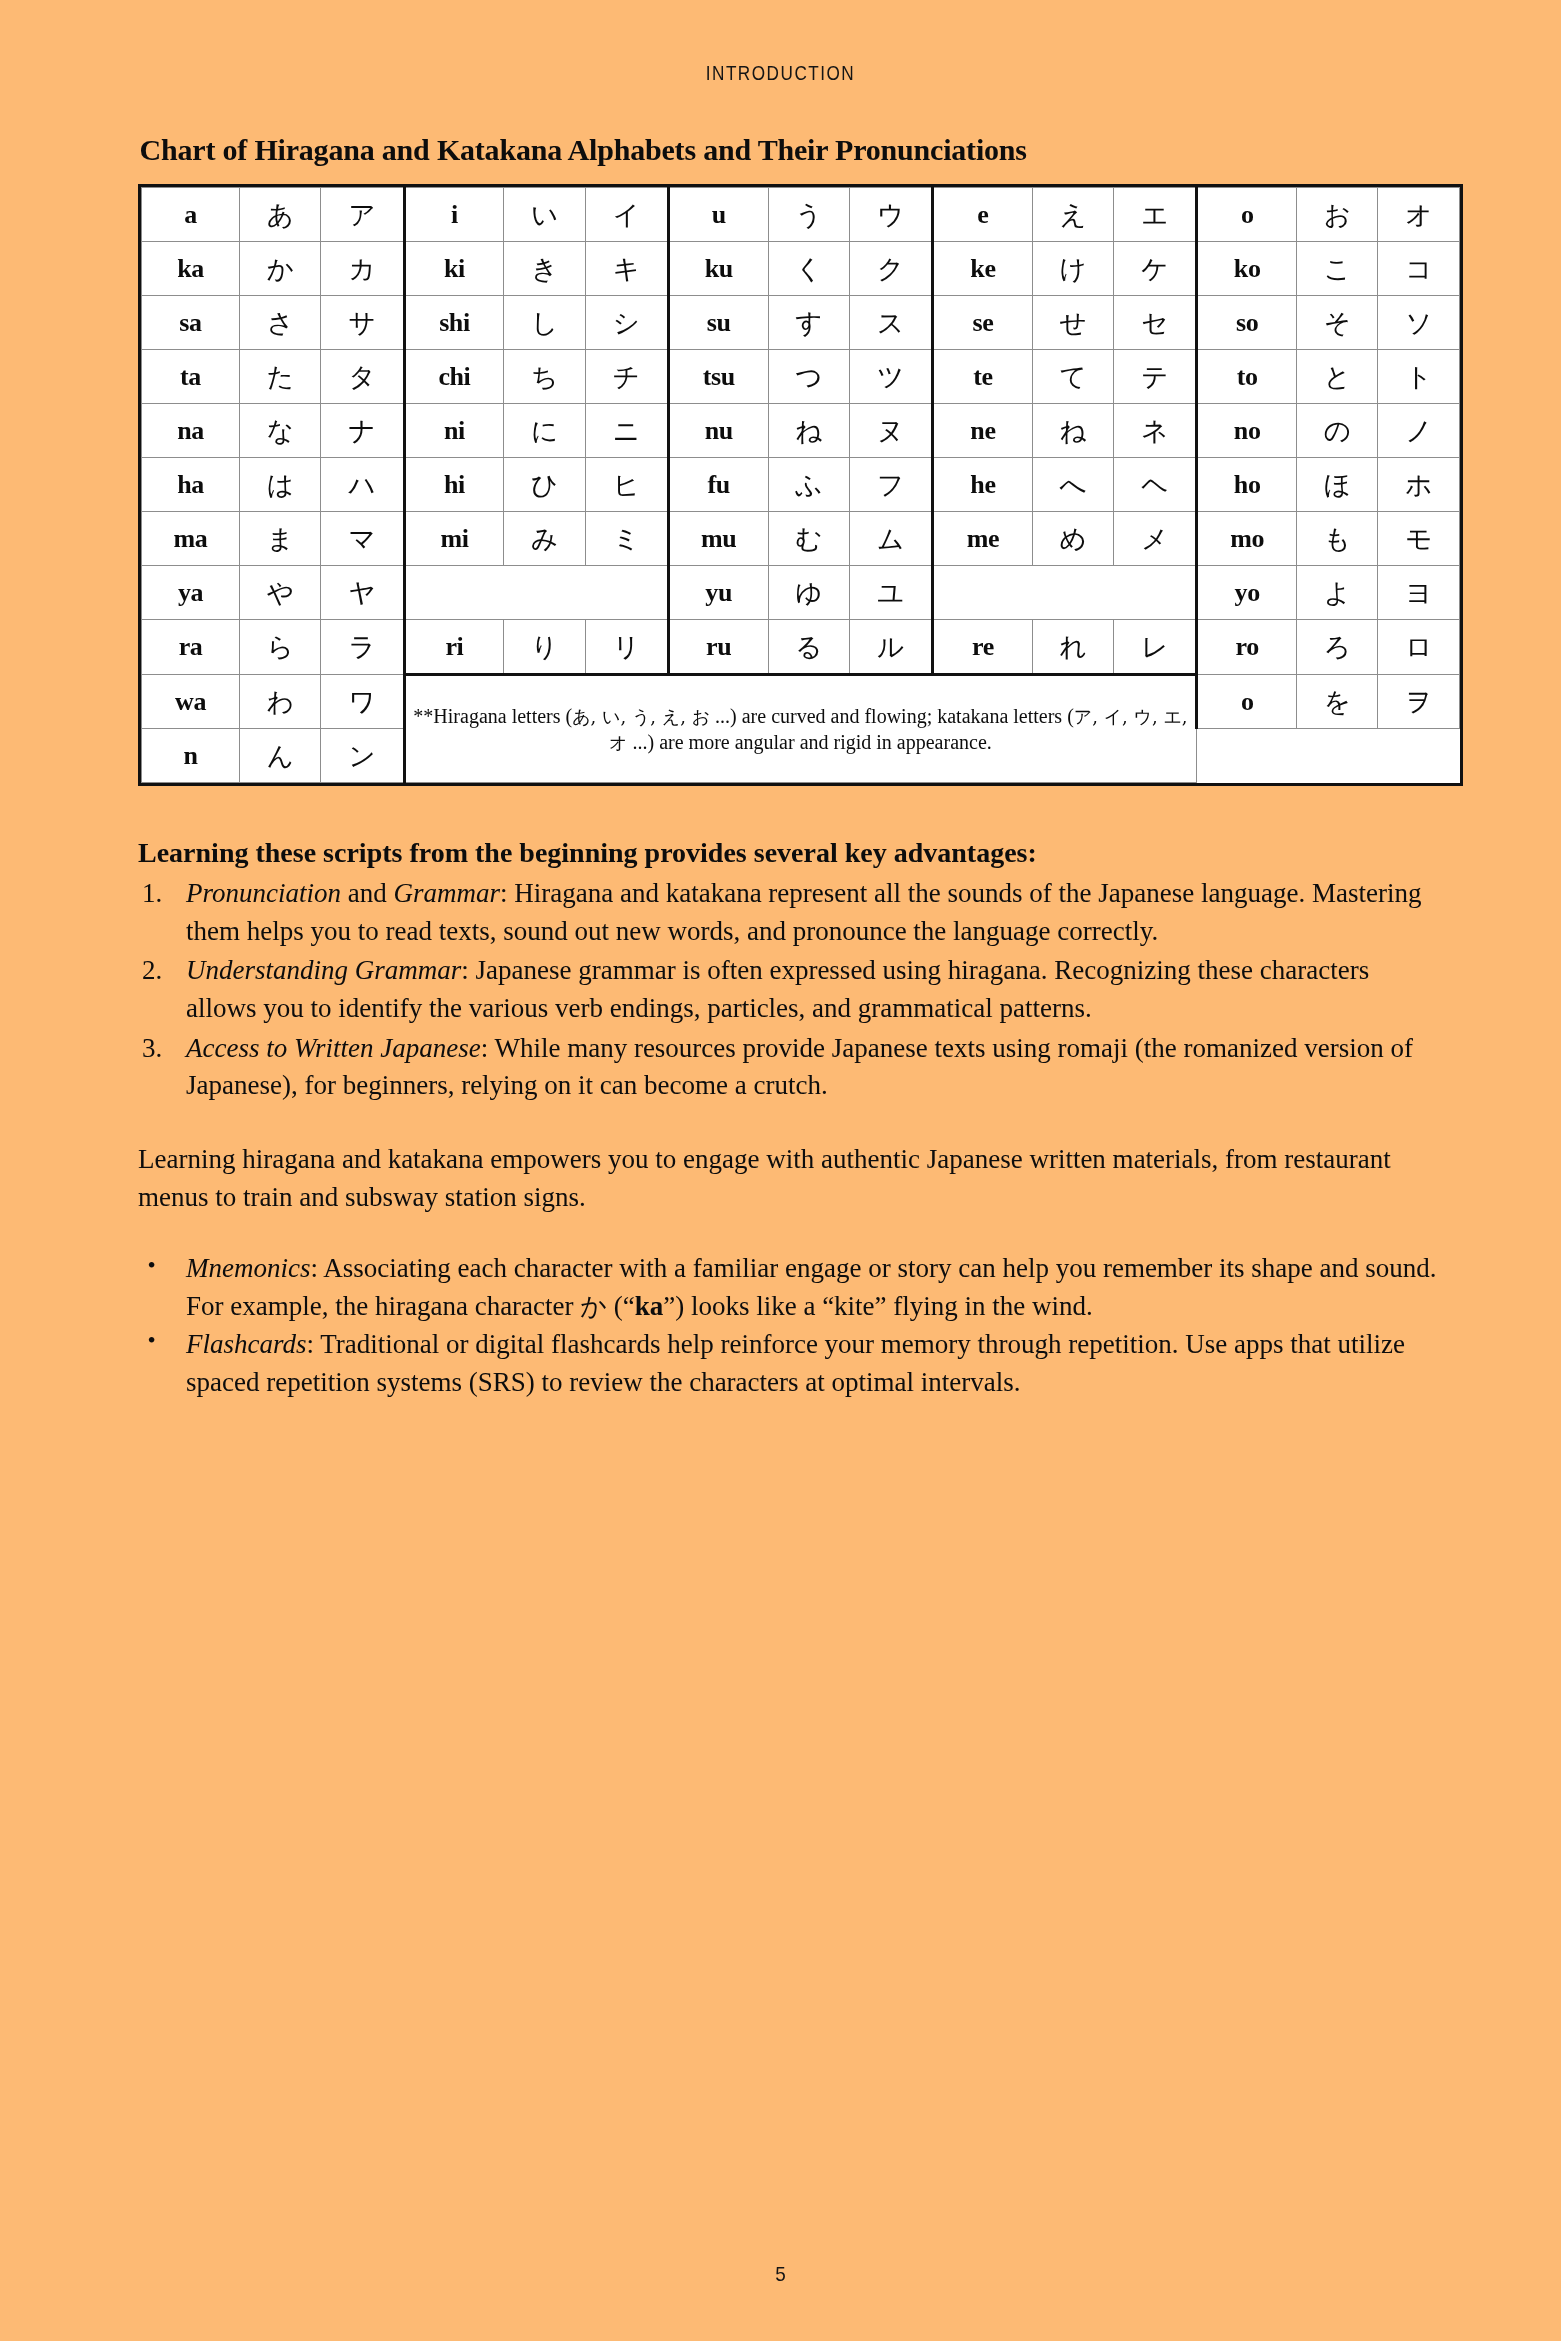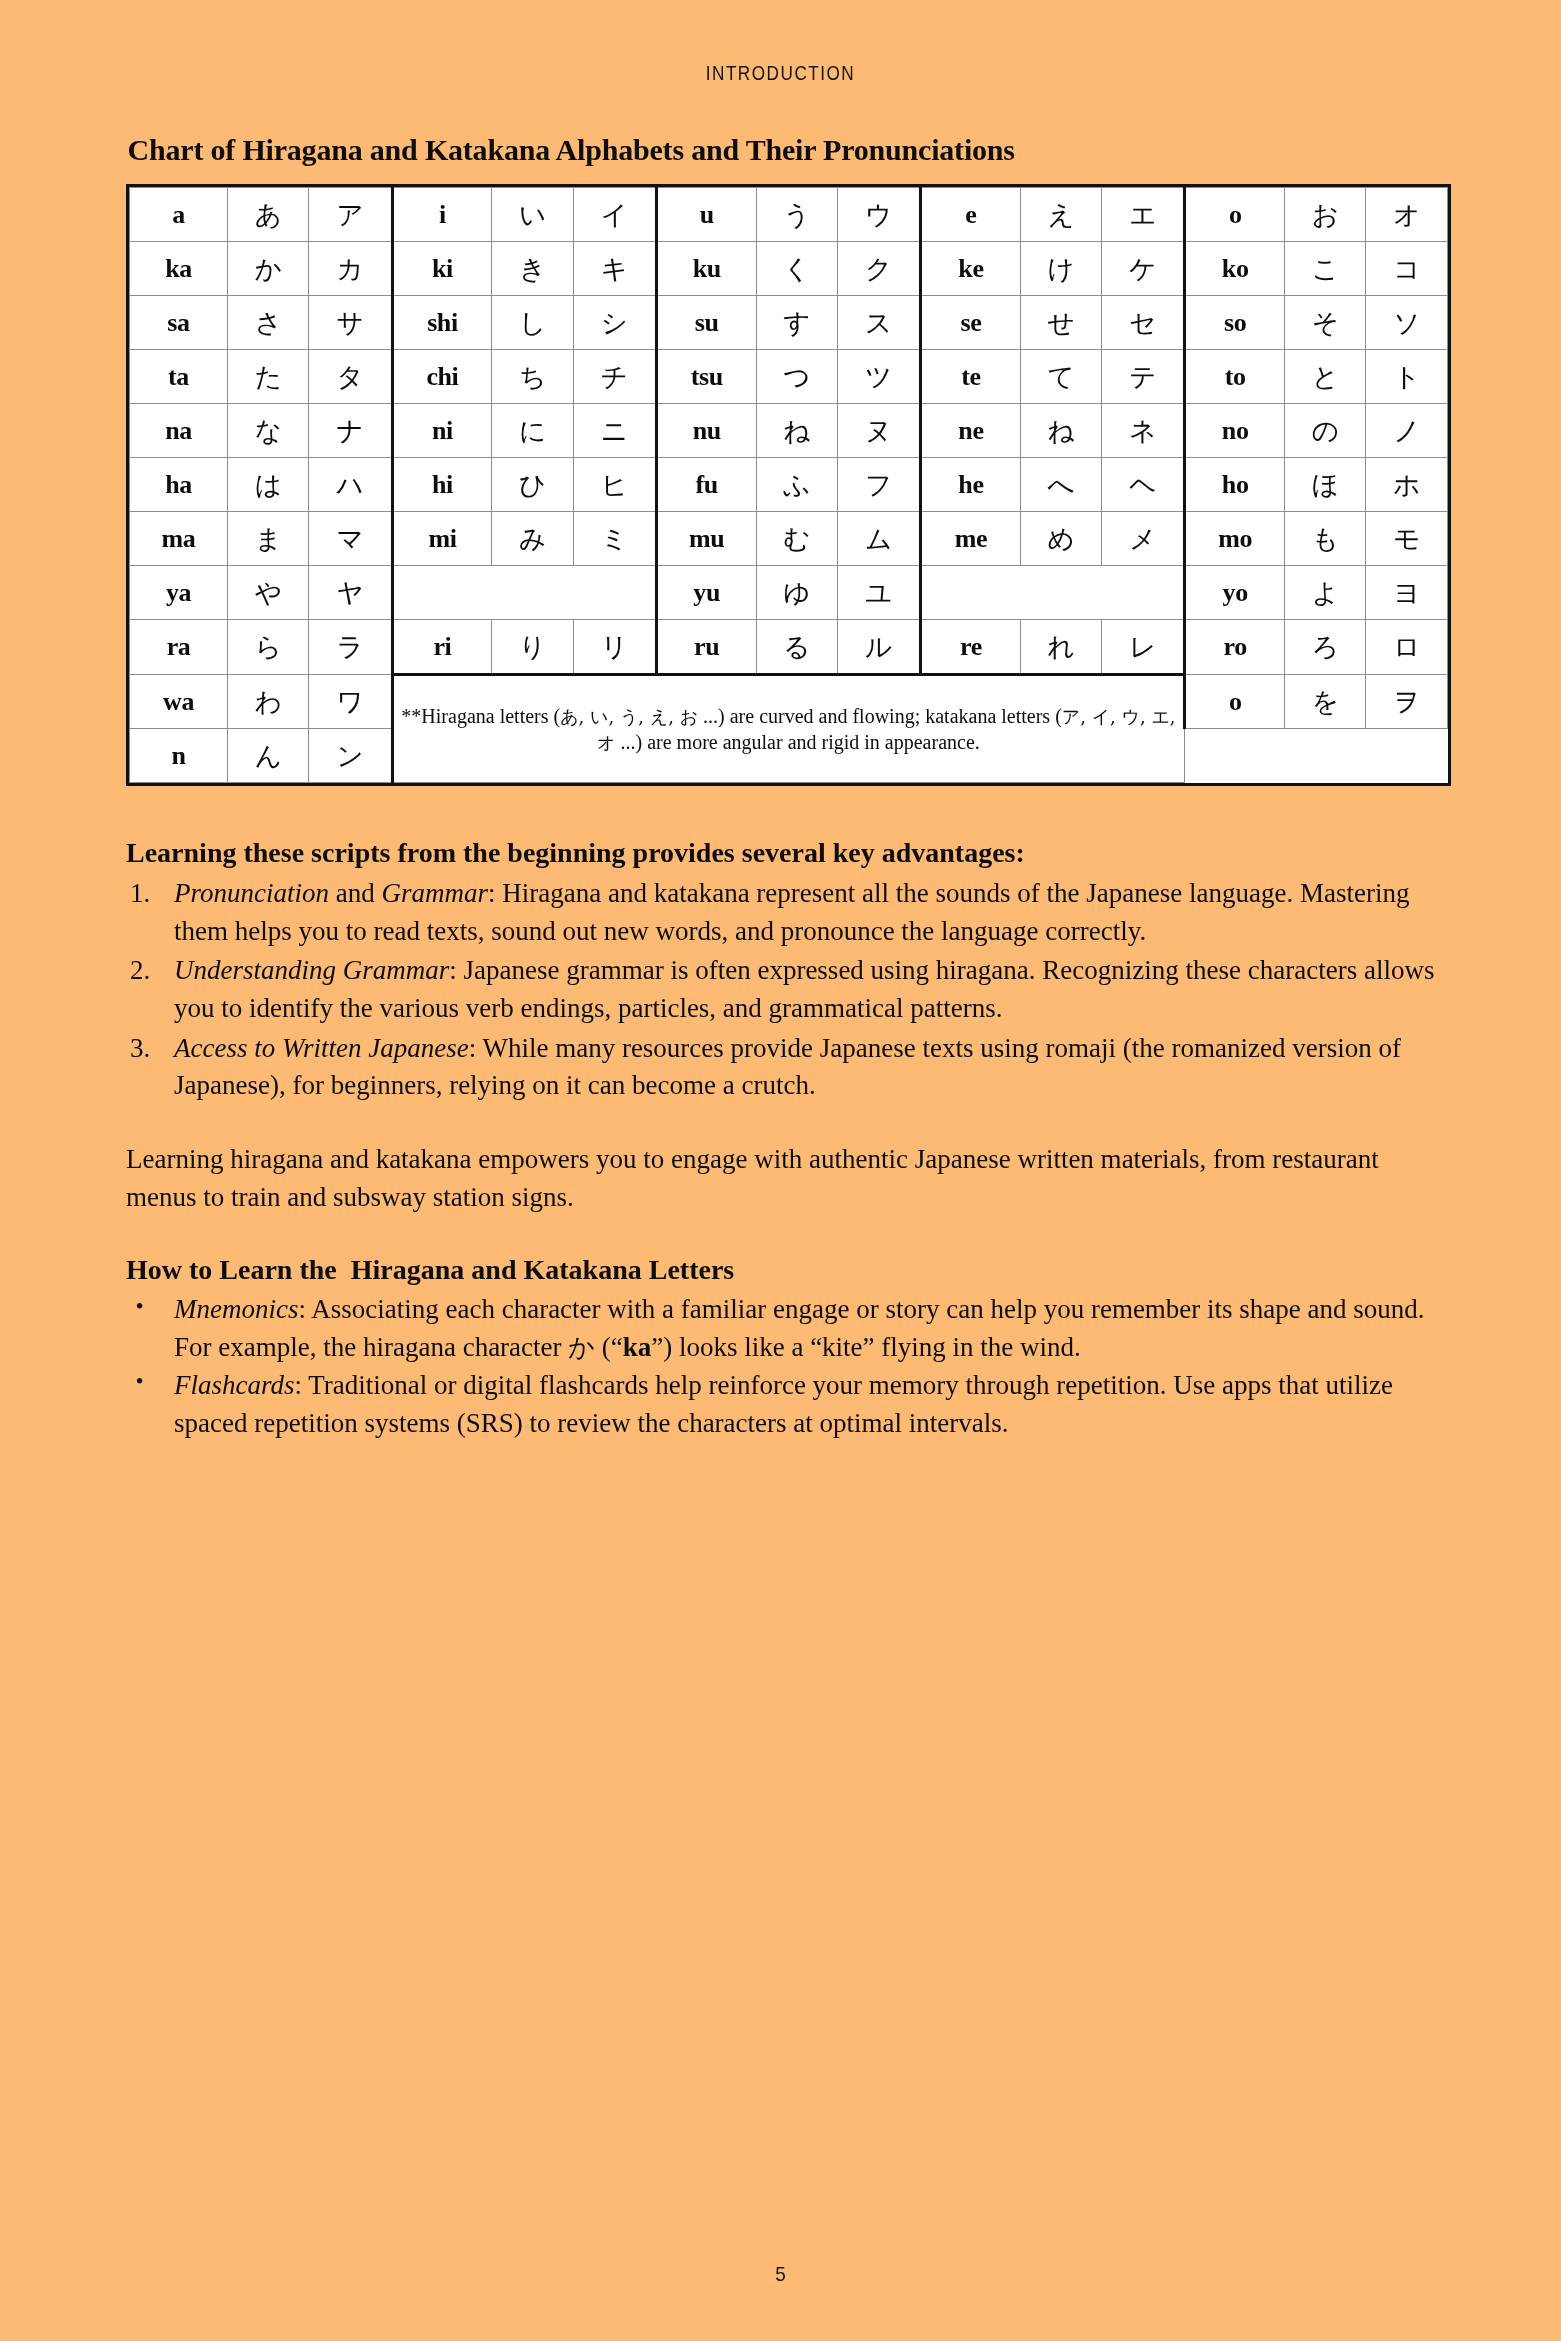--- a/index.html
+++ b/index.html
@@ -32,21 +32,21 @@
     font-family: "Liberation Sans", "DejaVu Sans", sans-serif;
     font-size: 19.5px;
     letter-spacing: 1.7px;
     color: #151515;
     transform: scaleX(0.88);
   }
 
   
   .content {
     position: absolute;
-    left: 126px;
+    left: 138px;
     right: 117px;
     top: 133px;
   }
 
   .chart-title {
     font-size: 30px;
     font-weight: bold;
     letter-spacing: -0.2px;
     margin: 0 0 17px 1.6px;
     white-space: nowrap;
@@ -378,21 +378,20 @@
           <span class="marker">3.</span><i>Access to Written Japanese</i><span>: While many resources provide Japanese texts using romaji (the romanized version of Japanese), for beginners, relying on it can become a crutch.</span>
         </li>
       </ol>
 
       <div class="spacer-lg"></div>
 
       <p class="para">Learning hiragana and katakana empowers you to engage with authentic Japanese written materials, from restaurant menus to train and subsway station signs.</p>
 
       <div class="spacer-lg"></div>
 
-      <p class="sec-heading">How to Learn the  Hiragana and Katakana Letters</p>
 
 
       <ul class="tips-list">
         <li>
           <span class="bullet">•</span><i>Mnemonics</i><span>: Associating each character with a familiar engage or story can help you remember its shape and sound. For example, the hiragana character </span><span class="kana-inline-lg">か</span><span> (“</span><b>ka</b><span>”) looks like a “kite” flying in the wind.</span>
         </li>
         <li>
           <span class="bullet">•</span><i>Flashcards</i><span>: Traditional or digital flashcards help reinforce your memory through repetition. Use apps that utilize spaced repetition systems (SRS) to review the characters at optimal intervals.</span>
         </li>
       </ul>

